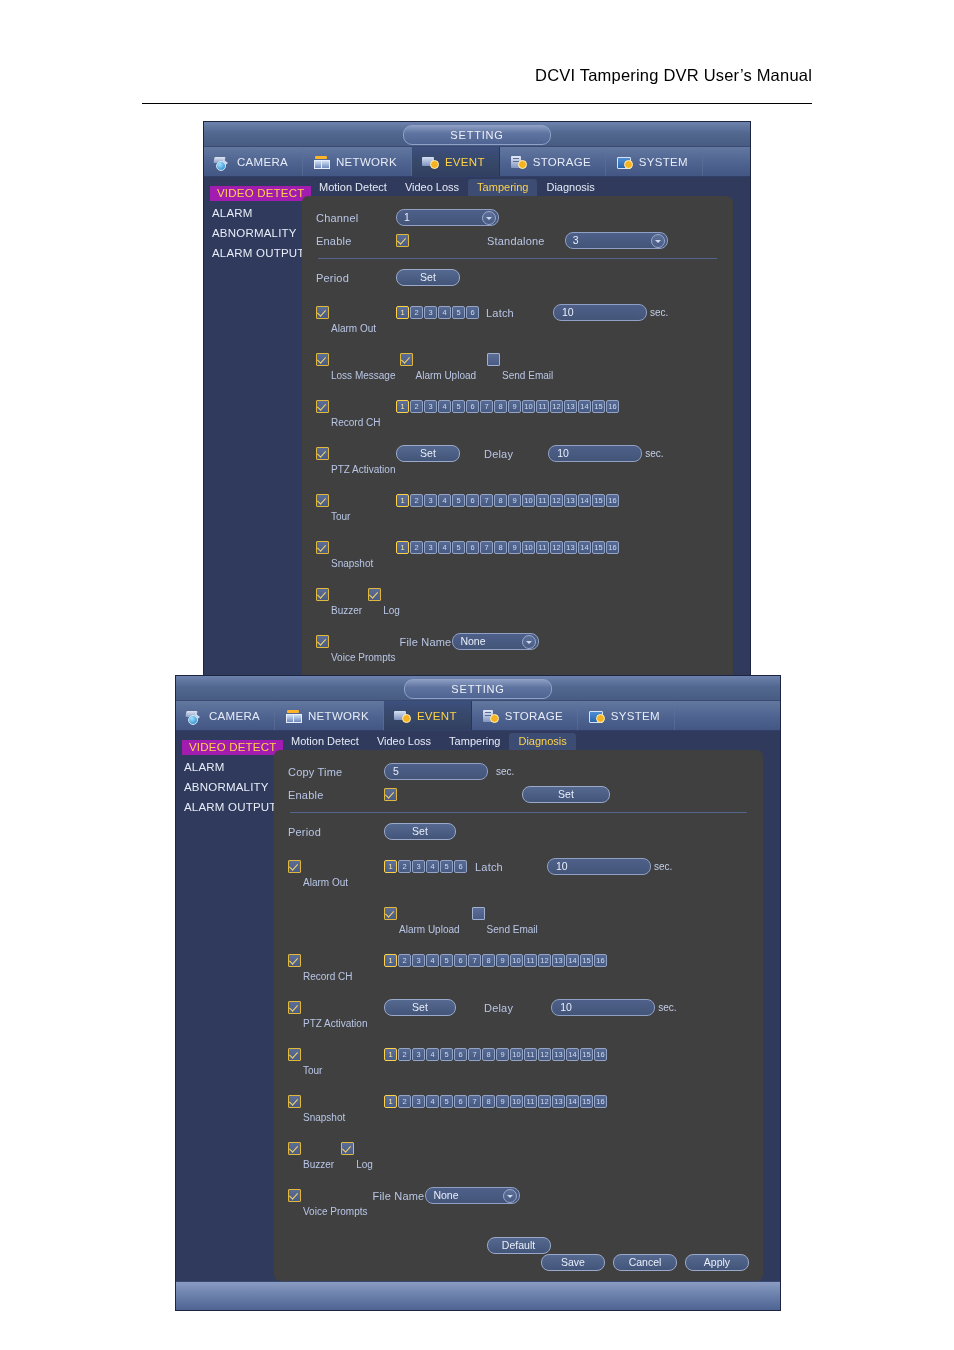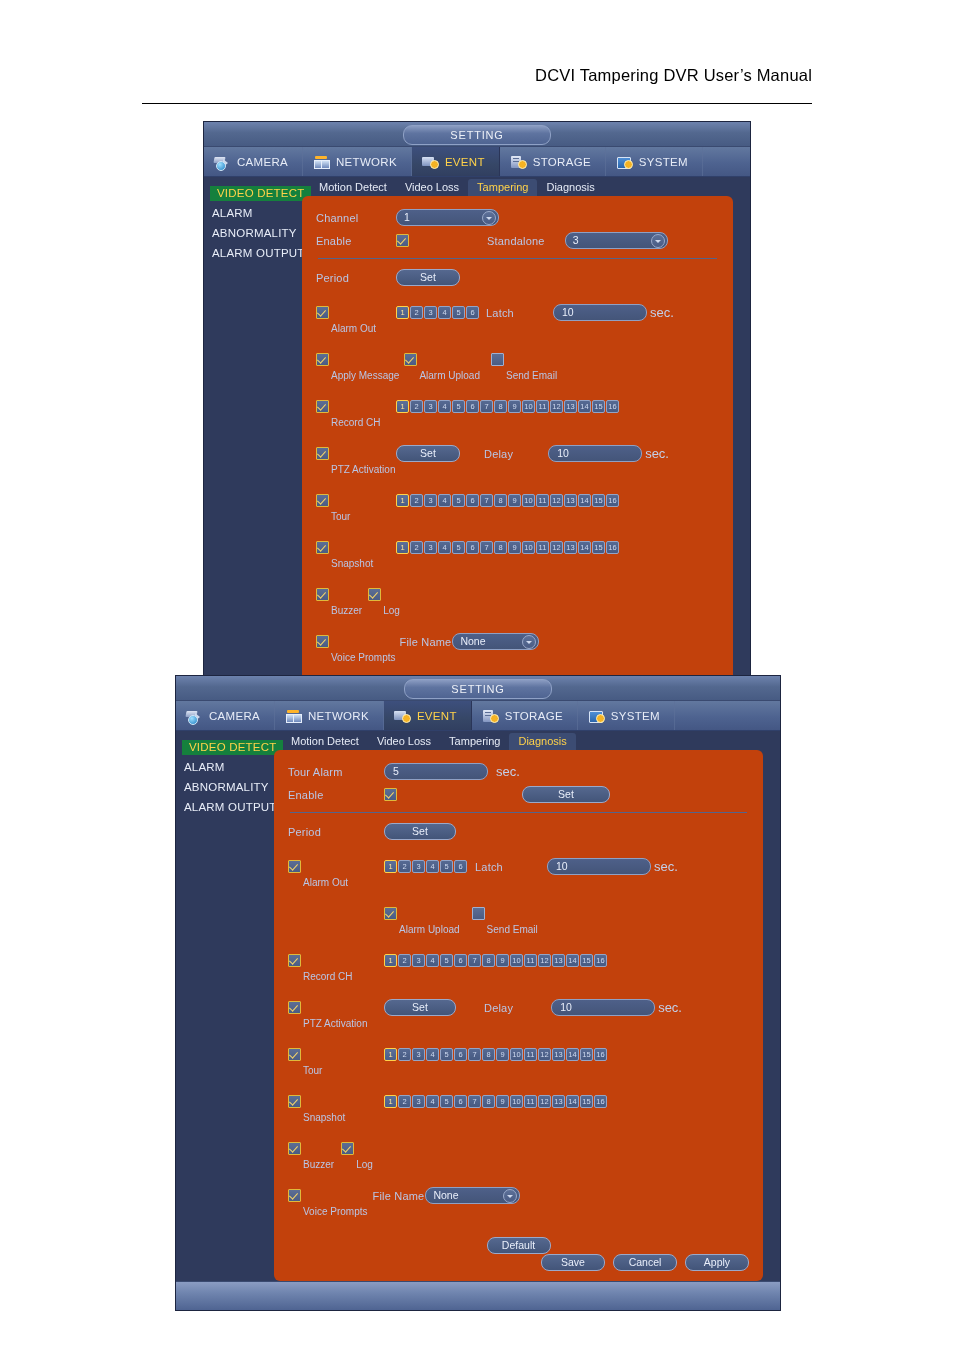--- a/index.html
+++ b/index.html
@@ -81,21 +81,21 @@
   }
   .dvr .sitem{
     color:#e8edf8; font-size:11.5px;
     padding:2px 1px 2px 8px;
     margin-bottom:4px;
     letter-spacing:.2px;
     white-space:nowrap;
     cursor:default;
   }
   .dvr .sitem.active{
-    background:#15803d;
+    background:#a21caf;
     color:#ffd24a;
     display:inline-block;
     padding:1px 7px 2px 7px;
     margin-left:6px;
   }
   .dvr .content{ flex:1 1 auto; position:relative; padding-right:17px;}
 
   
   .dvr .subtabs{
     display:flex; align-items:flex-end; gap:0; height:19px;
@@ -108,21 +108,21 @@
     cursor:default;
     border-radius:3px 3px 0 0;
   }
   .dvr .stab.active{
     background:#3c4c73;
     color:#ffd24a;
   }
 
   
   .dvr .panel{
-    background:#c2410c;
+    background:#404040;
     border-radius:6px;
     position:relative;
     padding:12px 14px 10px 14px;
   }
   .dvr .sep{
     height:1px; background:#54648c; margin:8px 2px 9px 2px;
   }
   .row{ display:flex; align-items:center; min-height:19px; margin-bottom:4px;}
   .lbl{ color:#b9c6e6; font-size:11px; letter-spacing:.2px;}
   .lbl.w1{ width:80px; flex:0 0 auto;}
@@ -167,21 +167,21 @@
     height:15px; line-height:14px;
     border:1px solid #9aa9ca;
     border-radius:8px;
     background:linear-gradient(180deg,#55688f 0%,#435579 100%);
     color:#e9eefa; font-size:10.5px;
     text-align:center;
     display:inline-block;
     cursor:default;
     white-space:nowrap;
   }
-  .unit{ color:#c3cfe9; font-size:13px; margin-left:3px;}
+  .unit{ color:#c3cfe9; font-size:10px; margin-left:3px;}
 
   
   .cb{
     width:11px;height:11px;flex:0 0 auto;
     border:1px solid #e0b93c;
     background:linear-gradient(180deg,#5c6e95 0%,#4a5c84 100%);
     border-radius:1px;
     position:relative;
     display:inline-block;
     margin-right:2px;
@@ -363,21 +363,21 @@
             <span class="chan">6</span>
           </span>
           <span class="lbl" style="margin-left:7px;">Latch</span>
           <span class="textfield" style="width:76px;margin-left:39px;">10</span>
           <span class="unit">sec.</span>
         </div>
 
         <div class="row">
           <span class="cbwrap">
             <span class="cb on"></span>
-            <span class="t">Apply Message</span>
+            <span class="t">Loss Message</span>
           </span>
           <span class="cbwrap" style="margin-left:5px;">
             <span class="cb on"></span>
             <span class="t">Alarm Upload</span>
           </span>
           <span class="cbwrap" style="margin-left:11px;">
             <span class="cb off"></span>
             <span class="t">Send Email</span>
           </span>
         </div>
@@ -572,21 +572,21 @@
       <div class="subtabs">
         <div class="stab">Motion Detect</div>
         <div class="stab">Video Loss</div>
         <div class="stab">Tampering</div>
         <div class="stab active">Diagnosis</div>
       </div>
 
       <div class="panel">
 
         <div class="row">
-          <span class="lbl w2">Tour Alarm</span>
+          <span class="lbl w2">Copy Time</span>
           <span class="textfield" style="width:86px">5</span>
           <span class="unit" style="margin-left:8px;">sec.</span>
         </div>
 
         <div class="row">
           <span class="lbl w2">Enable</span>
           <span class="cb on"></span>
           <span class="btn" style="width:86px;margin-left:123px;">Set</span>
         </div>
 

